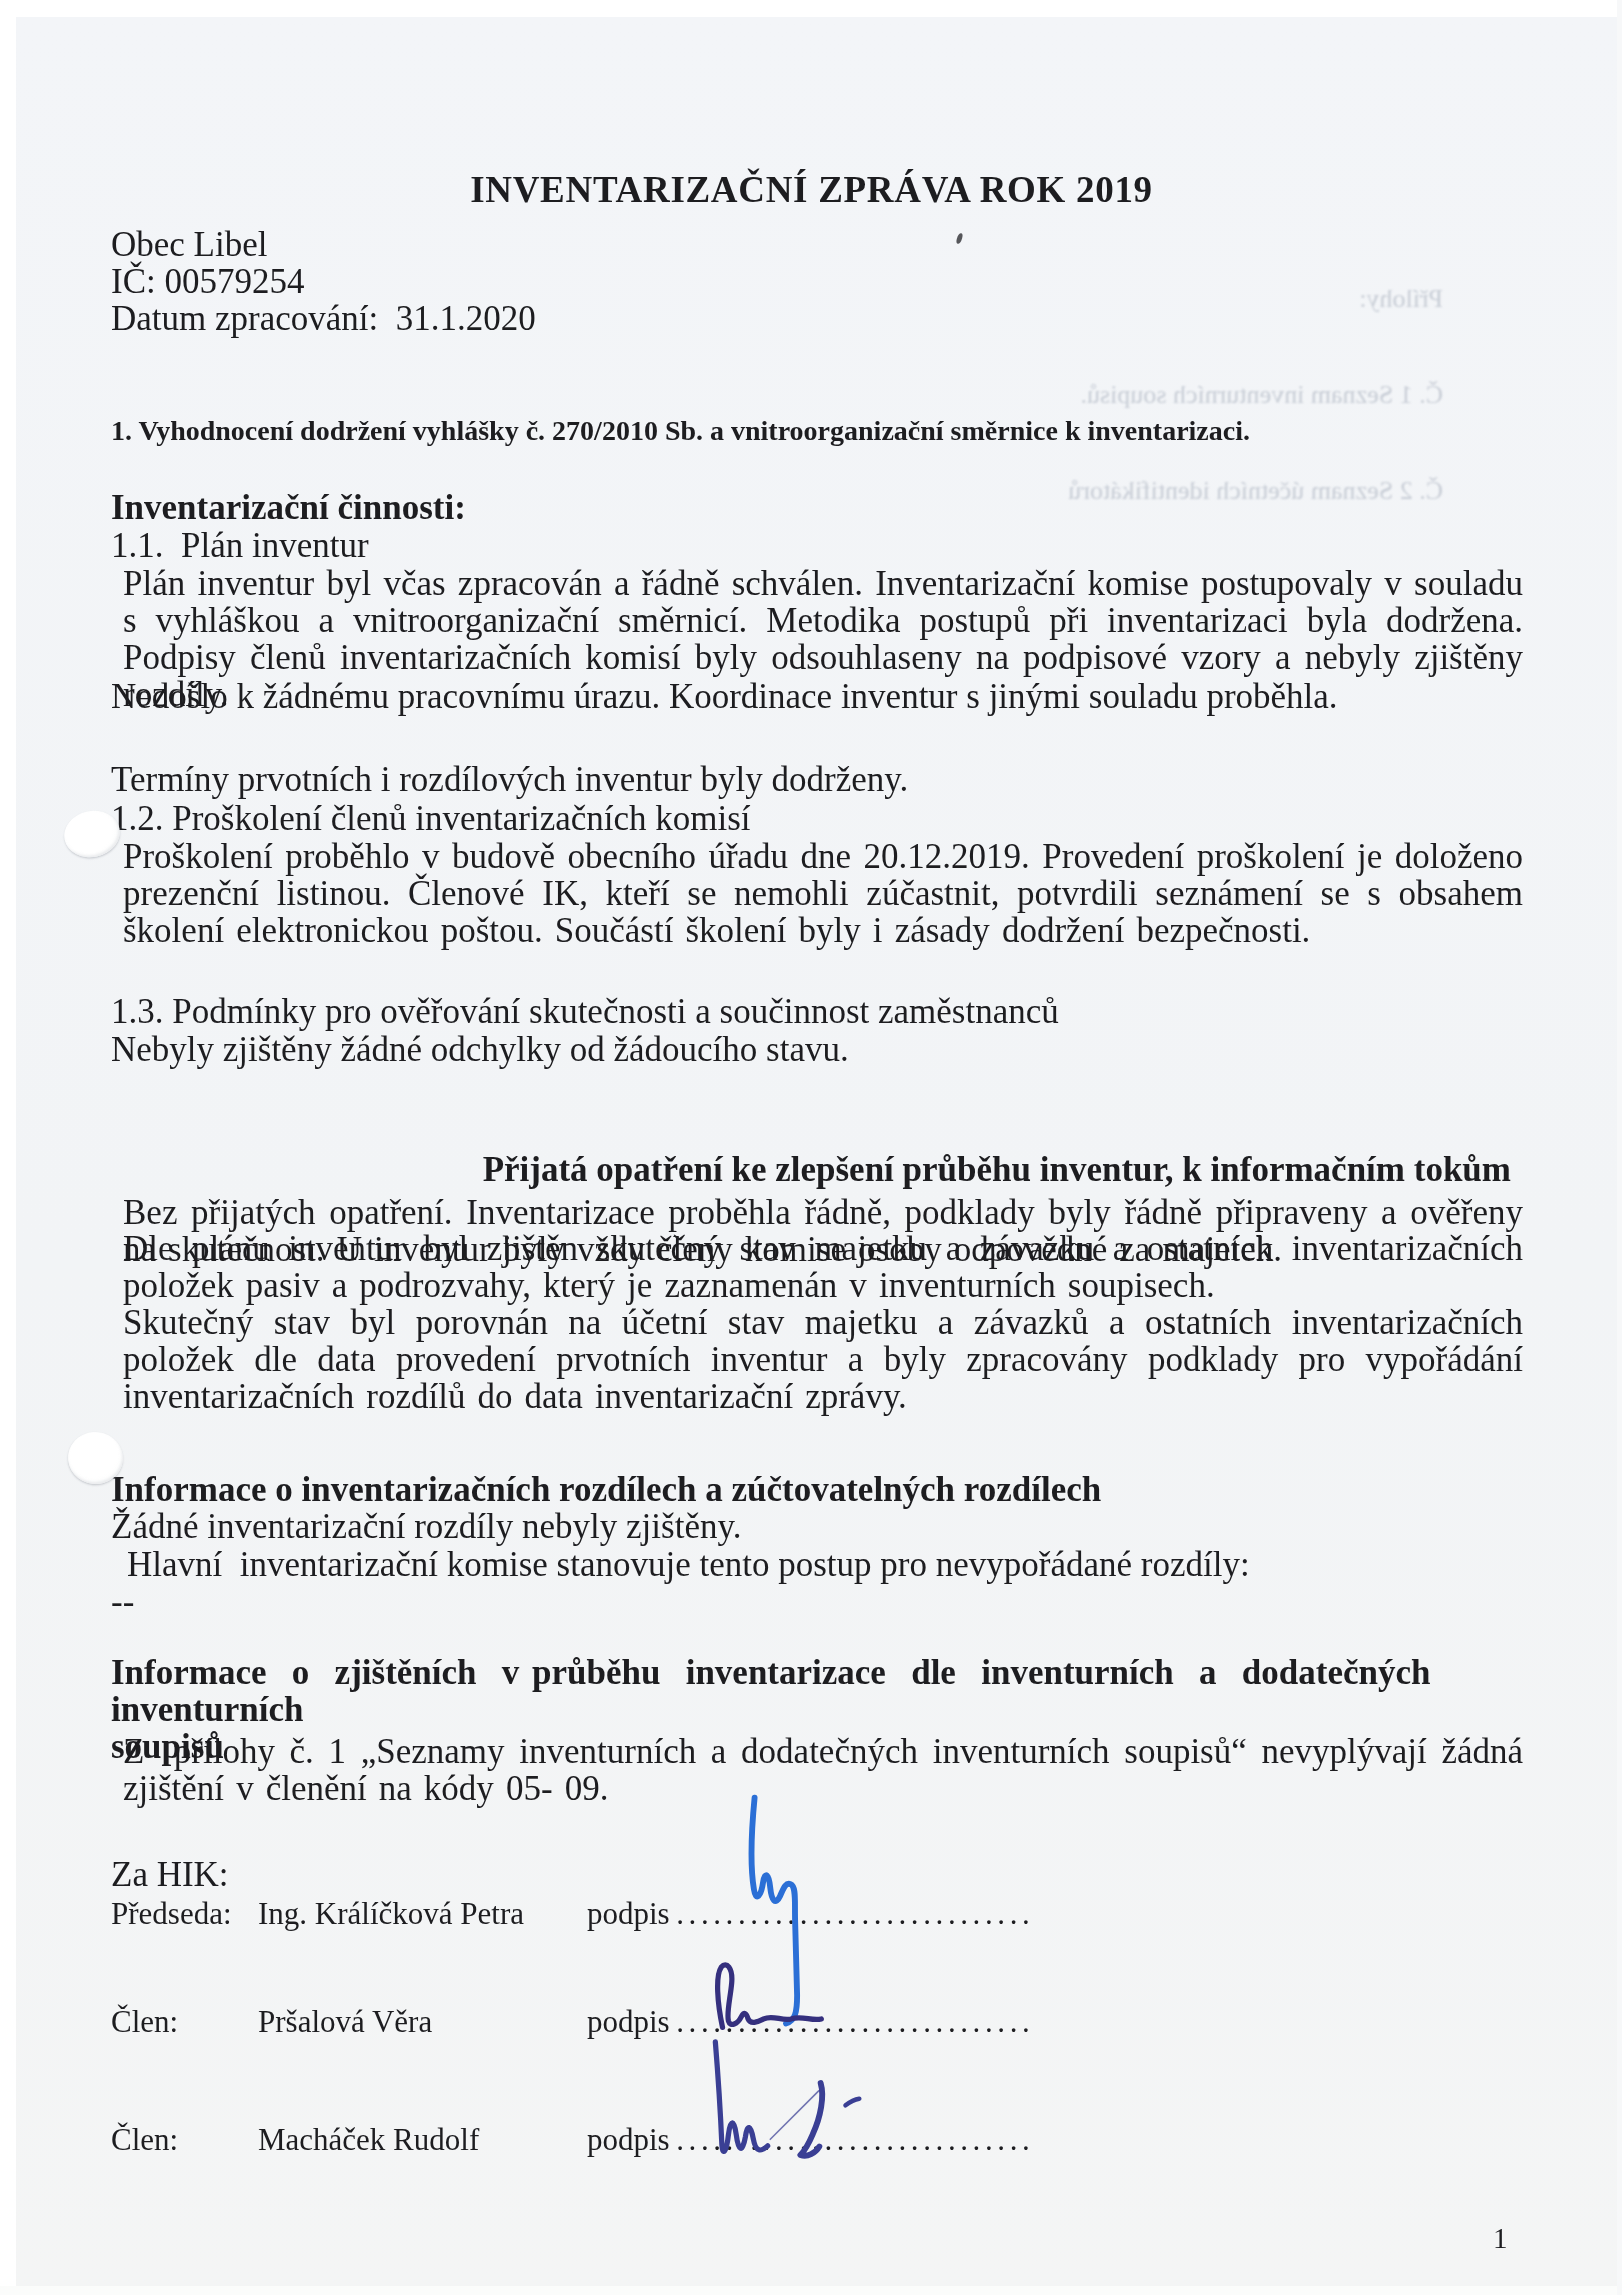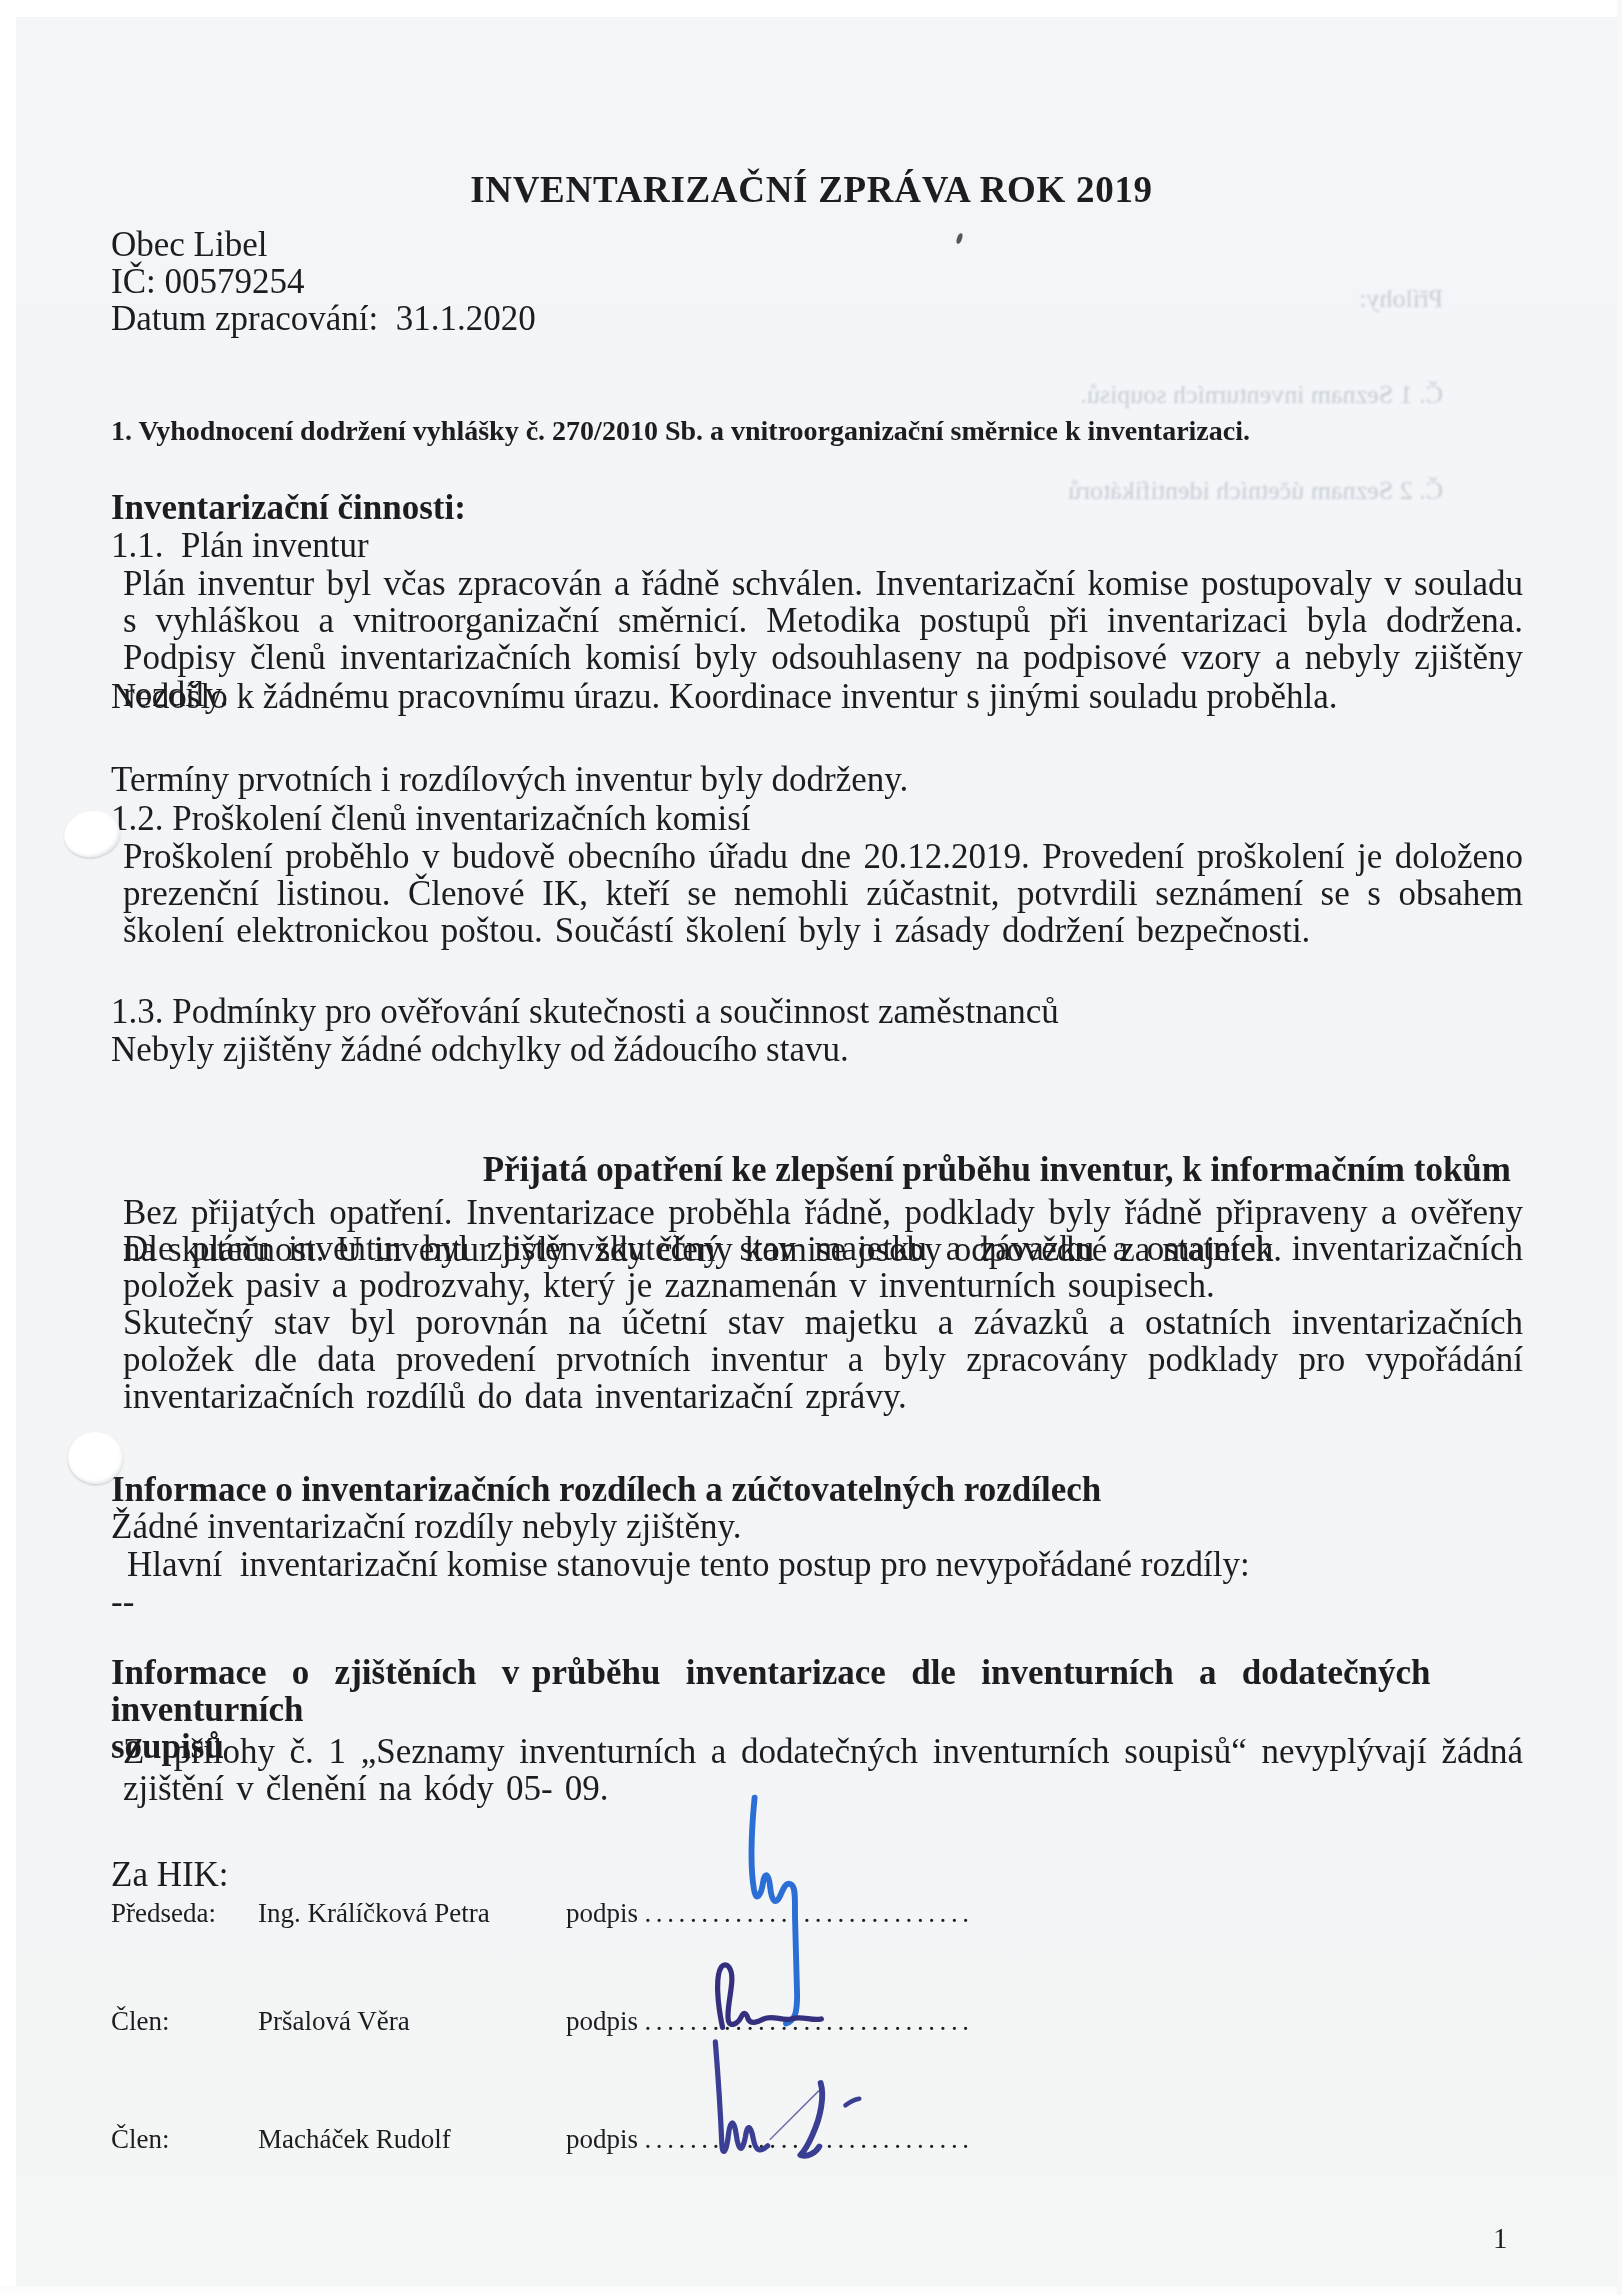--- a/index.html
+++ b/index.html
@@ -48,24 +48,24 @@
 
   .t-dh{top:1471px;}
   .t-dp1{top:1508px;}
   .t-dp2{top:1546px;margin-left:16px;}
   .t-dp3{top:1583px;}
 
   .t-fh{top:1654px;word-spacing:3.9px;}
   .t-fp1{top:1733px;}
 
   .t-zahik{top:1856px;}
-  .sig-row{position:absolute;left:111px;width:1400px;font-size:27px;line-height:37px;display:flex;align-items:baseline;}
+  .sig-row{position:absolute;left:111px;width:1400px;font-size:31px;line-height:37px;display:flex;align-items:baseline;}
   .sig-row .role{width:147px;flex:0 0 auto;}
   .sig-row .name{width:308px;flex:0 0 auto;}
-  .sig-row .podpis{flex:0 0 auto;margin-right:6.5px;}
+  .sig-row .podpis{flex:0 0 auto;margin-right:6.5px;margin-left:21px;}
   .sig-row .dots{flex:0 0 auto;letter-spacing:4.6px;}
   .row1{top:1895px;}
   .row2{top:2003px;}
   .row3{top:2121px;}
 
   .t-pagenum{position:absolute;left:1493px;top:2222px;font-size:29px;}
 
   
   .ghost{
     position:absolute;left:1018px;top:275px;width:425px;

